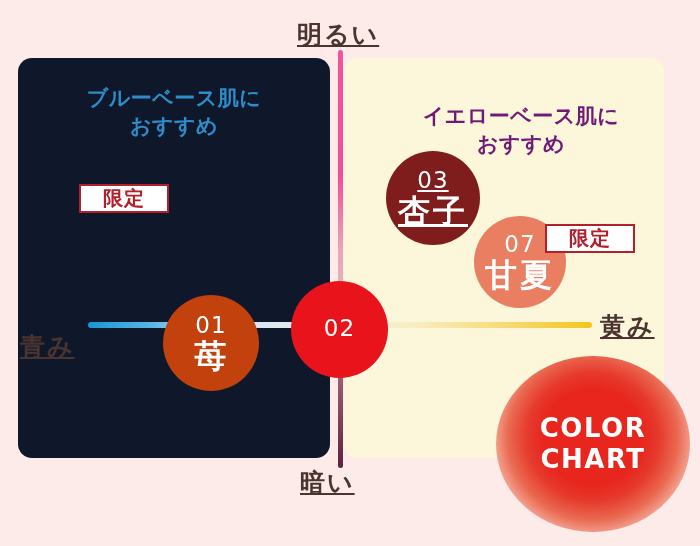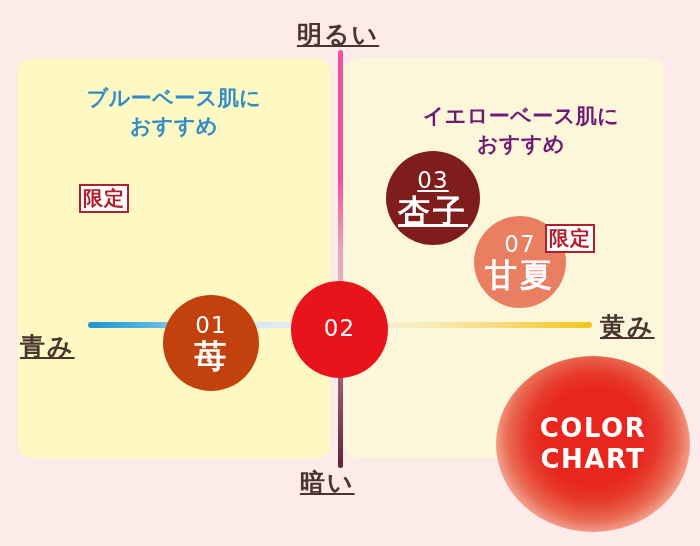--- a/index.html
+++ b/index.html
@@ -24,21 +24,21 @@
   
   .panel {
     position: absolute;
     border-radius: 14px;
   }
   #panel-blue {
     left: 18px;
     top: 58px;
     width: 312px;
     height: 400px;
-    background: #fef9c3;
+    background: #0f172a;
   }
   #panel-yellow {
     left: 344px;
     top: 58px;
     width: 320px;
     height: 400px;
     background: #fcf7da;
   }
   .panel-caption {
     position: absolute;
@@ -162,21 +162,21 @@
 
   
   .limited-badge {
     position: absolute;
     background: #ffffff;
     border: 2px solid #b3202c;
     color: #b3202c;
     font-size: 20px;
     font-weight: 700;
     letter-spacing: 1px;
-    padding: 2px 2px 3px;
+    padding: 2px 22px 3px;
     line-height: 1;
     white-space: nowrap;
     z-index: 6;
   }
   #badge-06 { left: 79px;  top: 184px; }
   #badge-07 { left: 545px; top: 224px; }
 
   
   #color-chart-blob {
     position: absolute;

